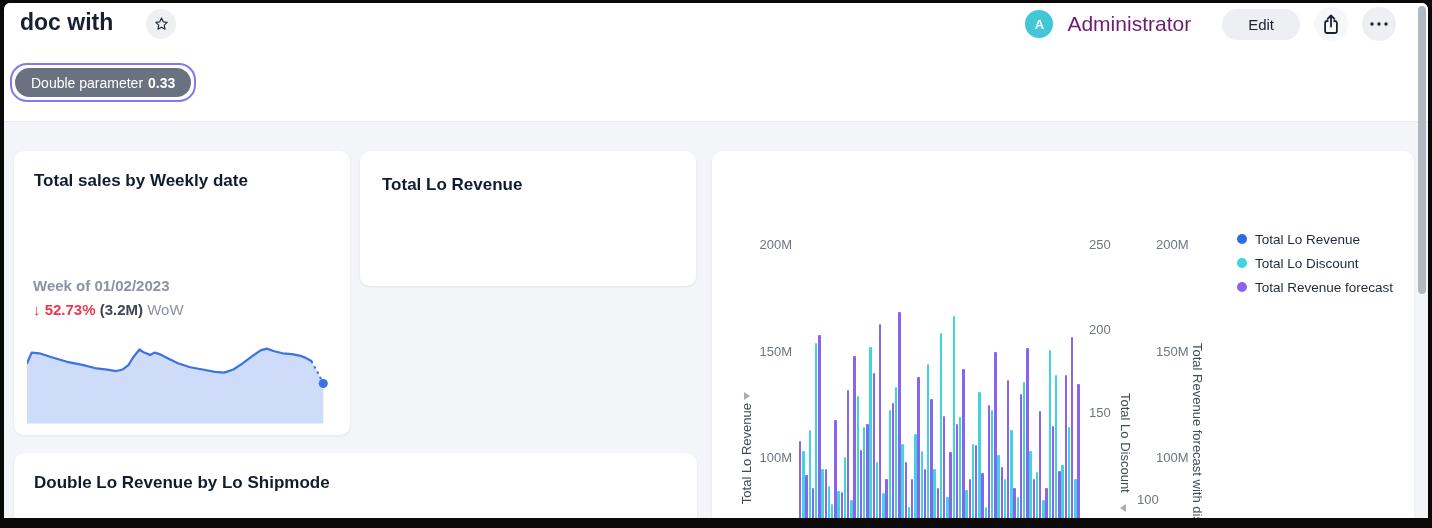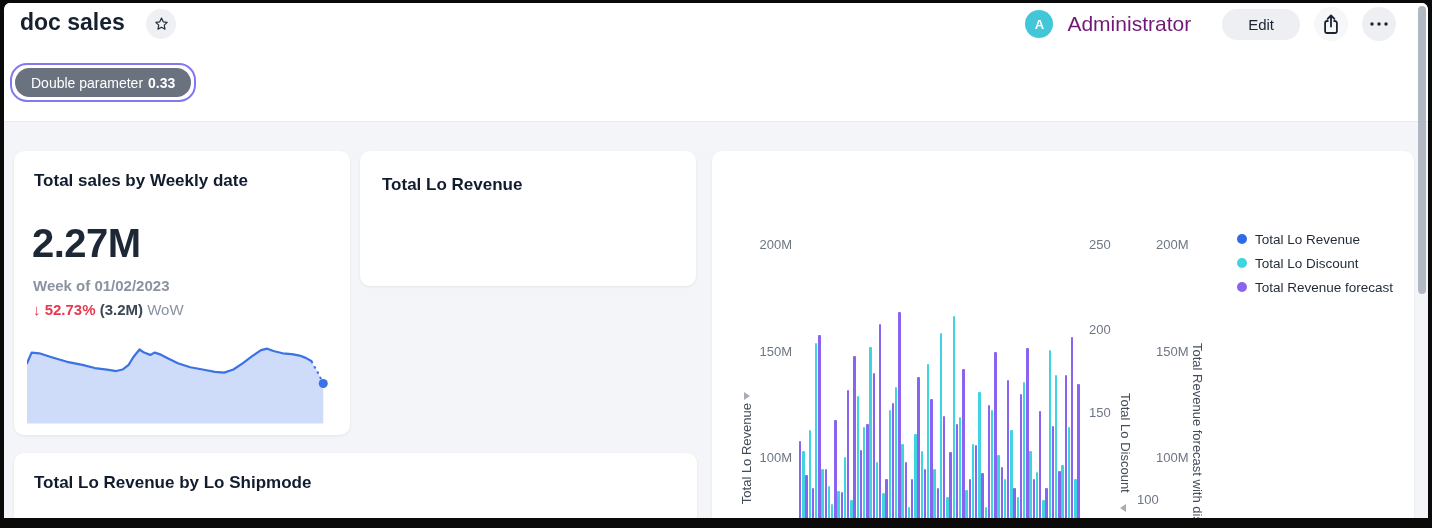--- a/index.html
+++ b/index.html
@@ -79,21 +79,21 @@
                   background:#b2b8c2; cursor:pointer; }
 
   svg { display:block; }
 </style>
 </head>
 <body>
 
 <div class="screen">
 
   <div class="header">
-    <div class="doc-title">doc sales</div>
+    <div class="doc-title">doc with</div>
     <div class="star-btn">
       <svg width="17" height="17" viewBox="0 0 24 24">
         <path d="M12 3l2.47 5.26 5.53.68-4.07 3.93.98 5.63L12 15.9 7.09 18.5l.98-5.63L4 8.94l5.53-.68L12 3z" fill="none" stroke="#28303d" stroke-width="1.7" stroke-linejoin="round"></path>
       </svg>
     </div>
     <div class="hdr-right">
       <div class="avatar">A</div>
       <div class="user-name">Administrator</div>
       <button class="edit-btn">Edit</button>
       <div class="icon-circle">
@@ -114,21 +114,20 @@
     <div class="chip-ring">
       <div class="chip">
         <span>Double parameter</span>
         <b>0.33</b>
       </div>
     </div>
   </div>
 
   <div class="card" id="card-sales">
     <div class="card-title">Total sales by Weekly date</div>
-    <div class="kpi-big">2.27M</div>
     <div class="kpi-sub">Week of 01/02/2023</div>
     <div class="kpi-delta">
       <span class="down">↓</span>
       <span class="down">52.73%</span>
       <span class="abs">(3.2M)</span>
       <span>WoW</span>
     </div>
     <svg class="spark" id="sparkline" viewBox="0 0 307 85">
         <polygon points="0.0,16.9 4.6,6.2 12.3,6.9 24.6,10.8 39.9,15.4 55.3,18.5 67.5,21.6 79.8,23.1 89.0,24.6 95.2,23.1 101.3,18.5 105.9,10.8 112.1,3.1 116.7,6.2 122.8,8.5 127.4,6.2 132.0,7.7 141.2,12.3 150.4,16.9 162.7,20.8 175.0,23.1 187.3,25.4 196.5,26.2 205.7,23.1 214.9,16.9 224.1,10.0 233.3,3.8 239.5,2.3 245.6,4.6 254.8,6.9 264.0,7.7 271.7,9.2 277.8,11.5 283.4,14.6 283.4,14.6 286.4,20.0 289.5,25.4 292.6,31.6 295.3,36.2 295.3,77 0.0,77" fill="#cedcf9"></polygon>
         <polyline points="0.0,16.9 4.6,6.2 12.3,6.9 24.6,10.8 39.9,15.4 55.3,18.5 67.5,21.6 79.8,23.1 89.0,24.6 95.2,23.1 101.3,18.5 105.9,10.8 112.1,3.1 116.7,6.2 122.8,8.5 127.4,6.2 132.0,7.7 141.2,12.3 150.4,16.9 162.7,20.8 175.0,23.1 187.3,25.4 196.5,26.2 205.7,23.1 214.9,16.9 224.1,10.0 233.3,3.8 239.5,2.3 245.6,4.6 254.8,6.9 264.0,7.7 271.7,9.2 277.8,11.5 283.4,14.6" fill="none" stroke="#3b72e4" stroke-width="2.2" stroke-linejoin="round" stroke-linecap="round"></polyline>
@@ -262,17 +261,17 @@
           <span class="lbl">Total Lo Discount</span>
         </li>
         <li>
           <span class="dot" style="background: rgb(138, 99, 238);"></span>
           <span class="lbl">Total Revenue forecast</span>
         </li>
       </ul>
   </div>
 
   <div class="card" id="card-ship">
-    <div class="card-title">Total Lo Revenue by Lo Shipmode</div>
+    <div class="card-title">Double Lo Revenue by Lo Shipmode</div>
   </div>
 
   <div class="scroll-thumb"></div>
 </div>
 
 </body></html>

